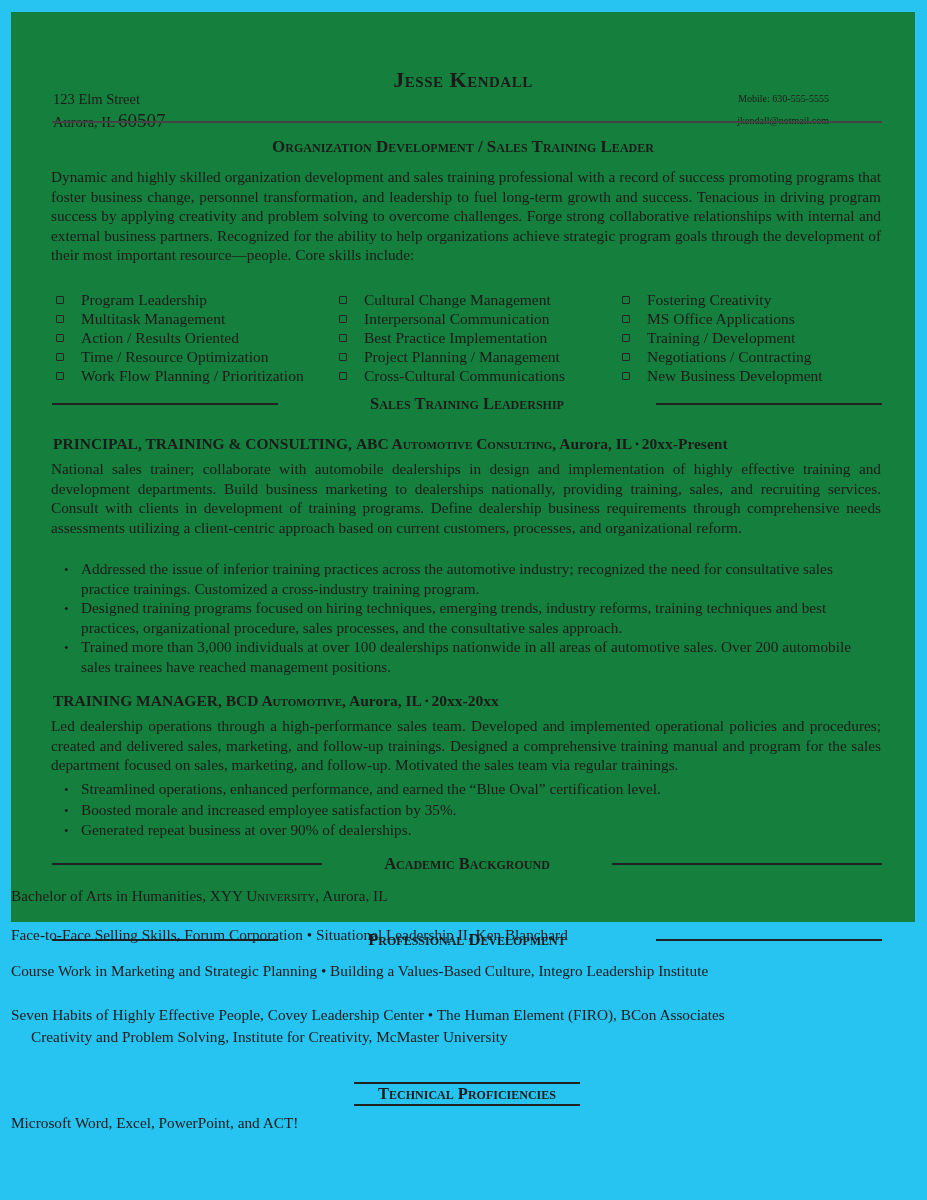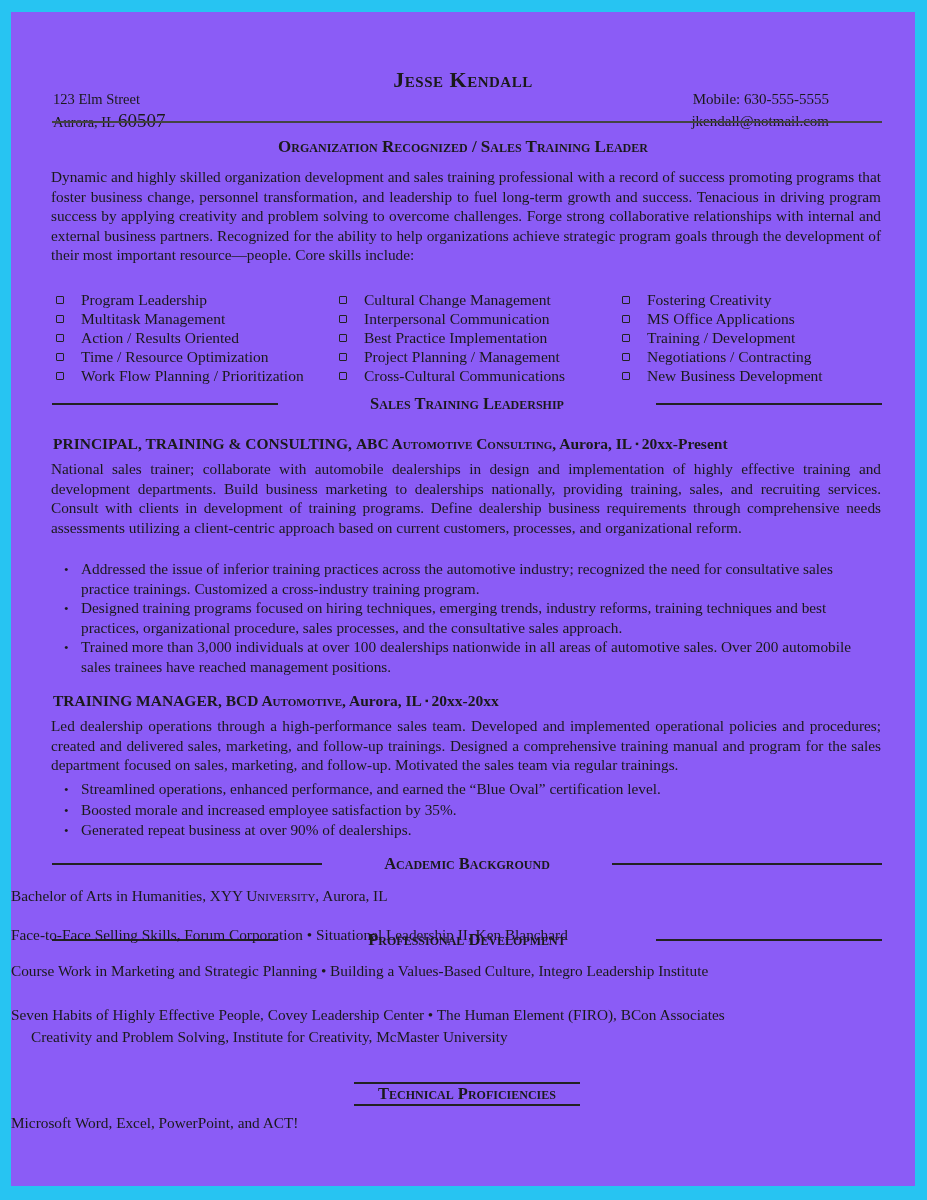--- a/index.html
+++ b/index.html
@@ -1,27 +1,27 @@
 <!DOCTYPE html>
 <html><head>
   <meta charset="utf-8">
   <style>
     * { box-sizing: border-box; margin: 0; padding: 0; }
     html, body { width: 927px; height: 1200px; background: #27c4f2; overflow: hidden; }
     body { position: relative; font-family: "Liberation Serif", "DejaVu Serif", serif; color: #1a1a1a; }
     .page {
-      position: absolute; left: 11px; top: 12px; width: 904px; height: 1174px;
-      background: #8b5cf6;
+      position: absolute; left: 11px; top: 12px; width: 904px; height: 910px;
+      background: #15803d;
     }
     .name {
       position: absolute; left: 0; right: 0; top: 55px; text-align: center;
       font-size: 22px; font-weight: bold; font-variant: small-caps; letter-spacing: 0.5px;
     }
     .addr-left { position: absolute; left: 42px; top: 76px; font-size: 14.5px; line-height: 22px; }
-    .addr-right { position: absolute; right: 86px; top: 76px; font-size: 15px; line-height: 22px; text-align: right; }
+    .addr-right { position: absolute; right: 86px; top: 76px; font-size: 10px; line-height: 22px; text-align: right; }
     .zip { font-size: 19px; }
     .header-rule { position: absolute; left: 41px; width: 830px; top: 109px; height: 2px; background: #444; }
 
     .headline {
       position: absolute; left: 0; right: 0; top: 125px; text-align: center;
       font-size: 17px; font-weight: bold; font-variant: small-caps;
     }
     .para {
       position: absolute; left: 40px; width: 830px; font-size: 15.3px; line-height: 19.5px;
       text-align: justify;
@@ -72,21 +72,21 @@
     </div>
   </div>
 
   <div class="addr-right">
     <div>Mobile: 630-555-5555</div>
     <div>jkendall@notmail.com</div>
   </div>
 
   <div class="header-rule"></div>
 
-  <div class="headline">Organization Recognized / Sales Training Leader</div>
+  <div class="headline">Organization Development / Sales Training Leader</div>
 
   <div class="para summary">Dynamic and highly skilled organization development and sales training professional with a record of success promoting programs that foster business change, personnel transformation, and leadership to fuel long-term growth and success. Tenacious in driving program success by applying creativity and problem solving to overcome challenges. Forge strong collaborative relationships with internal and external business partners. Recognized for the ability to help organizations achieve strategic program goals through the development of their most important resource—people. Core skills include:</div>
 
   <div class="skills">
     <div class="skill-col c1">
       <div class="skill-item">
           <span class="box-icon"></span>
           <span>Program Leadership</span>
         </div>
       <div class="skill-item">

